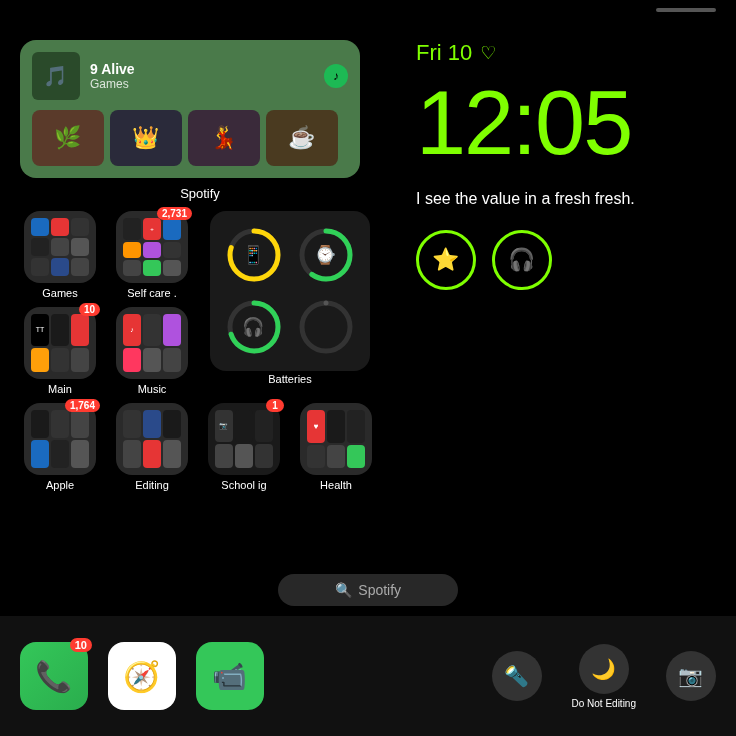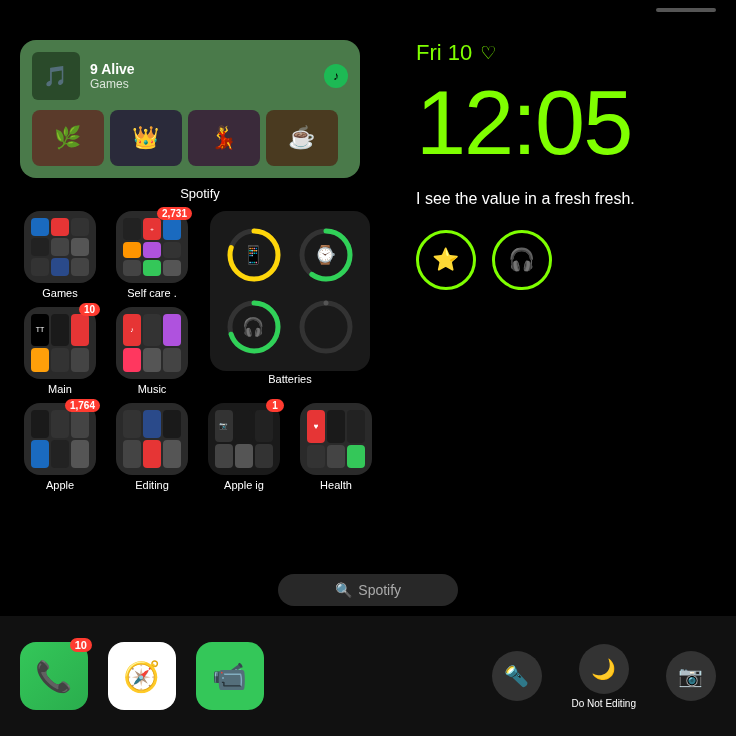--- a/index.html
+++ b/index.html
@@ -555,21 +555,21 @@
     <div class="app-folder">
       <div class="folder-bg school-folder" style="position:relative;">
         <div class="badge">1</div>
         <div class="m-app" style="background:#333;border-radius:4px;font-size:7px;color:#fff;display:flex;align-items:center;justify-content:center;">📷</div>
         <div class="m-app" style="background:#1a1a1a;border-radius:4px;"></div>
         <div class="m-app" style="background:#222;border-radius:4px;"></div>
         <div class="m-app" style="background:#444;border-radius:4px;"></div>
         <div class="m-app" style="background:#555;border-radius:4px;"></div>
         <div class="m-app" style="background:#333;border-radius:4px;"></div>
       </div>
-      <div class="folder-label">Apple ig</div>
+      <div class="folder-label">School ig</div>
     </div>
 
     <div class="app-folder">
       <div class="folder-bg">
         <div class="m-app" style="background:#e63535;border-radius:4px;font-size:8px;color:#fff;display:flex;align-items:center;justify-content:center;">♥</div>
         <div class="m-app" style="background:#1a1a1a;border-radius:4px;"></div>
         <div class="m-app" style="background:#222;border-radius:4px;"></div>
         <div class="m-app" style="background:#333;border-radius:4px;"></div>
         <div class="m-app" style="background:#444;border-radius:4px;"></div>
         <div class="m-app" style="background:#34c759;border-radius:4px;"></div>

